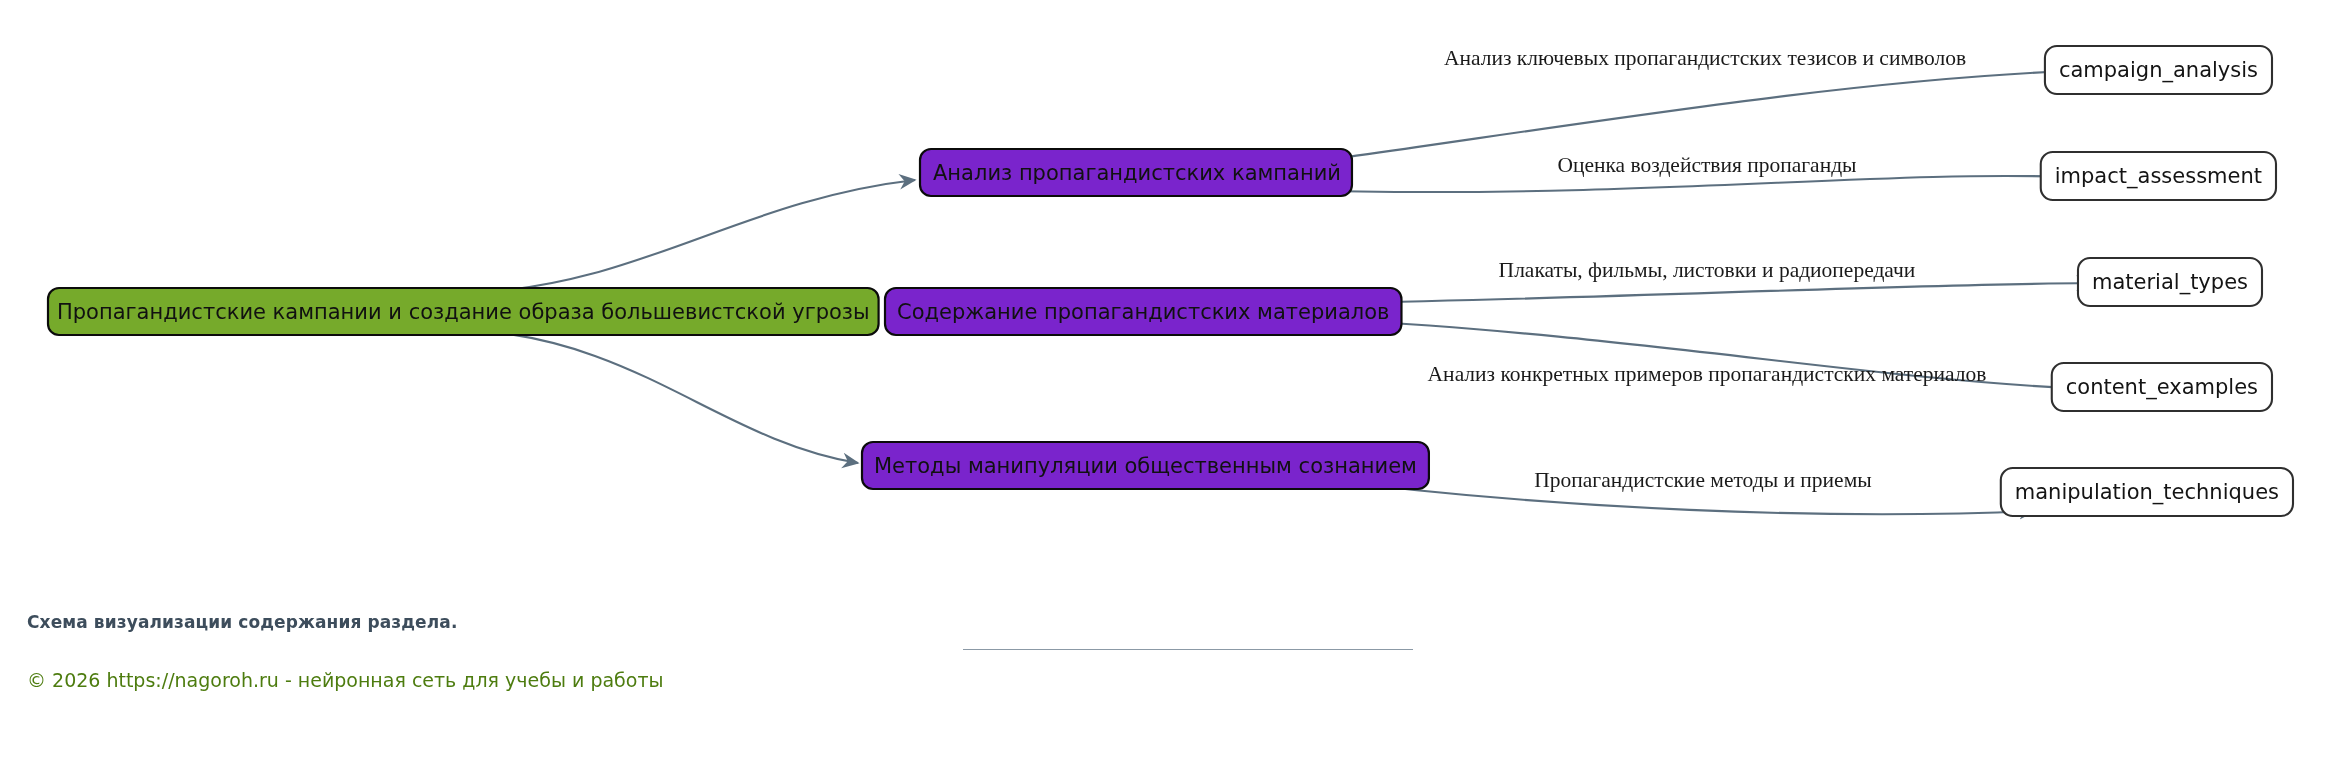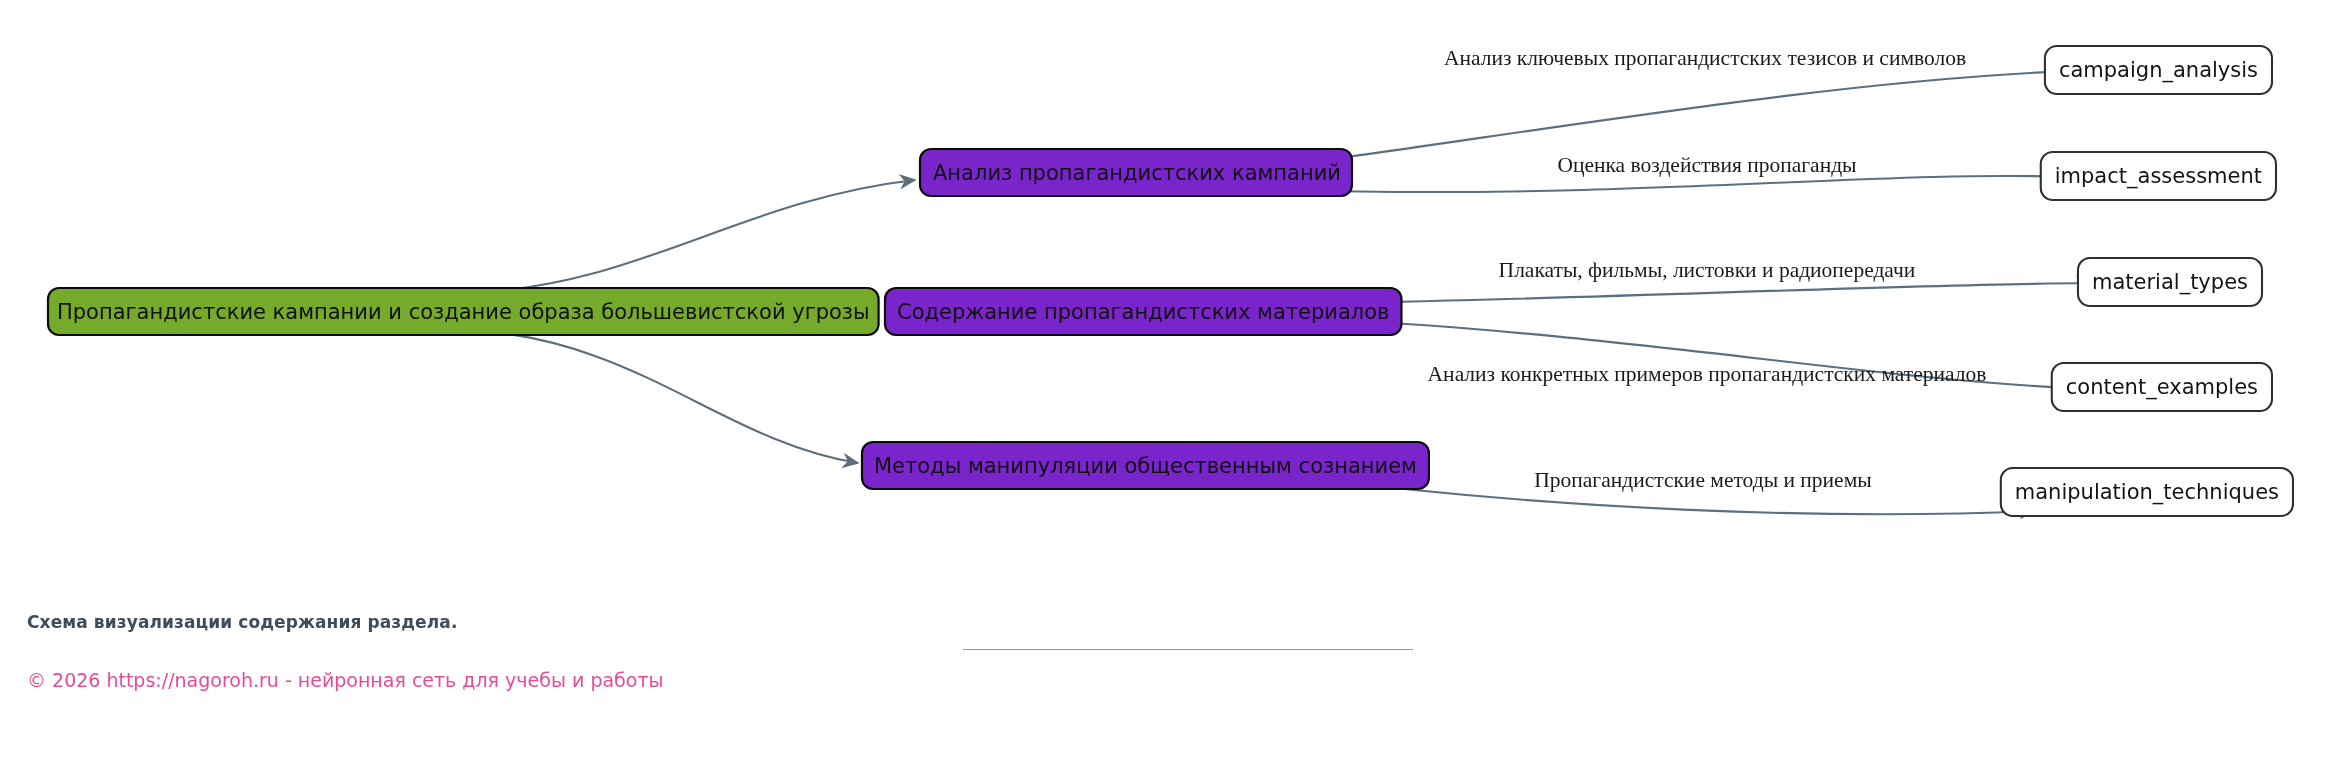--- a/index.html
+++ b/index.html
@@ -81,21 +81,21 @@
     width: 450px;
     height: 0;
     margin: 17px auto 0 auto;
     border: 0;
     border-top: 1.6px solid #8b99a6;
   }
   .footer-copy {
     margin-top: 19px;
     font-family: "DejaVu Sans", sans-serif;
     font-size: 19px;
-    color: #ec4899;
+    color: #4d7c0f;
   }
 </style>
 </head>
 <body>
 
 <div id="diagram-root">
 
   <svg class="graph" viewBox="0 0 2348 620" xmlns="http://www.w3.org/2000/svg">
 
     <defs>

